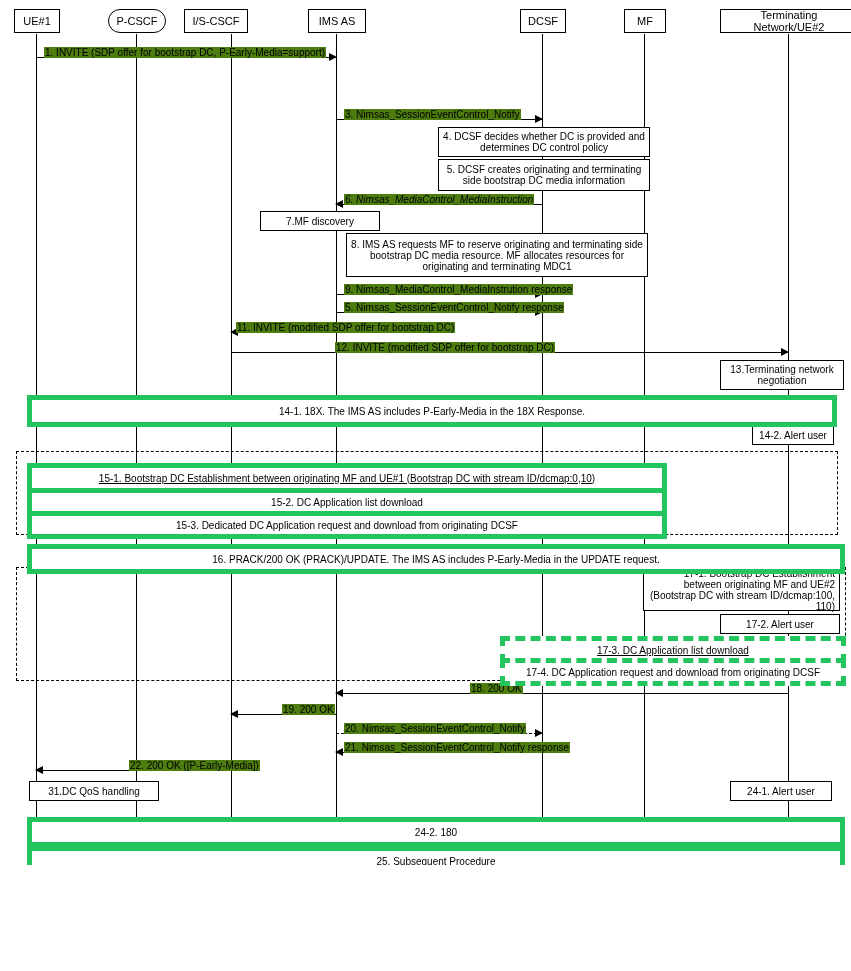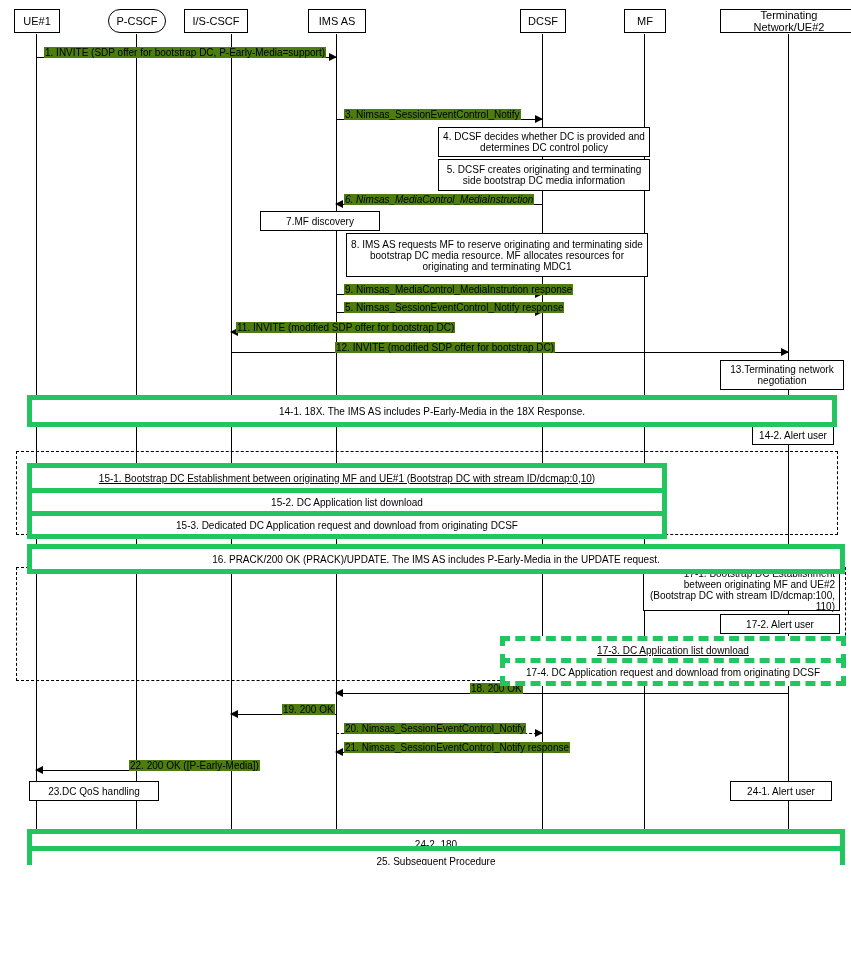--- a/index.html
+++ b/index.html
@@ -89,25 +89,25 @@
     <div class="label" style="left: 129px; top: 760px;">22. 200 OK ([P-Early-Media])</div>
     <div class="note" style="left: 438px; top: 127px; width: 202px; height: 24px;">4.  DCSF decides whether DC is provided and determines DC control policy</div>
     <div class="note" style="left: 438px; top: 159px; width: 202px; height: 26px;">5.  DCSF creates originating and terminating side bootstrap DC media information</div>
     <div class="note" style="left: 260px; top: 211px; width: 110px; height: 14px;">7.MF discovery</div>
     <div class="note" style="left: 346px; top: 233px; width: 292px; height: 38px;">8.  IMS AS requests MF to reserve originating and terminating side bootstrap DC media resource.
 MF allocates resources for originating and terminating MDC1</div>
     <div class="note" style="left: 720px; top: 360px; width: 114px; height: 24px;">13.Terminating network negotiation</div>
     <div class="note" style="left: 752px; top: 425px; width: 72px; height: 14px;">14-2. Alert user</div>
     <div class="note" style="left: 643px; top: 569px; width: 187px; height: 36px; text-align: right;">17-1. Bootstrap DC Establishment between originating MF and UE#2 (Bootstrap DC with stream ID/dcmap:100, 110)</div>
     <div class="note" style="left: 720px; top: 614px; width: 110px; height: 14px;">17-2. Alert user</div>
-    <div class="note" style="left: 29px; top: 781px; width: 120px; height: 14px;">23.DC QoS handling</div>
+    <div class="note" style="left: 29px; top: 781px; width: 120px; height: 14px;">31.DC QoS handling</div>
     <div class="note" style="left: 730px; top: 781px; width: 92px; height: 14px;">24-1. Alert user</div>
     <div class="span" style="left: 27px; top: 395px; width: 792px; height: 18px;">14-1. 18X. The IMS AS includes P-Early-Media in the 18X Response.</div>
     <div class="span" style="left: 27px; top: 463px; width: 622px; height: 16px; text-decoration: underline;">15-1. Bootstrap DC Establishment between originating MF and UE#1 (Bootstrap DC with stream ID/dcmap:0,10)</div>
     <div class="span" style="left: 27px; top: 488px; width: 622px; height: 14px;">15-2. DC Application list download</div>
     <div class="span" style="left: 27px; top: 511px; width: 622px; height: 14px;">15-3. Dedicated DC Application request and download from originating DCSF</div>
     <div class="span" style="left: 27px; top: 544px; width: 800px; height: 16px;">16. PRACK/200 OK (PRACK)/UPDATE. The IMS AS includes P-Early-Media in the UPDATE request.</div>
     <div class="span" style="border-style: dashed; left: 500px; top: 636px; width: 328px; height: 14px; text-decoration: underline;">17-3. DC Application list download</div>
     <div class="span" style="border-style: dashed; left: 500px; top: 658px; width: 328px; height: 14px;">17-4. DC Application request and download from originating DCSF</div>
-    <div class="span" style="left: 27px; top: 817px; width: 800px; height: 16px; margin-top: 12px;">24-2. 180</div>
+    <div class="span" style="left: 27px; top: 817px; width: 800px; height: 16px;">24-2. 180</div>
     <div class="span" style="left: 27px; top: 846px; width: 800px; height: 16px;">25. Subsequent Procedure</div>
 
 </div>
 
 </body></html>

